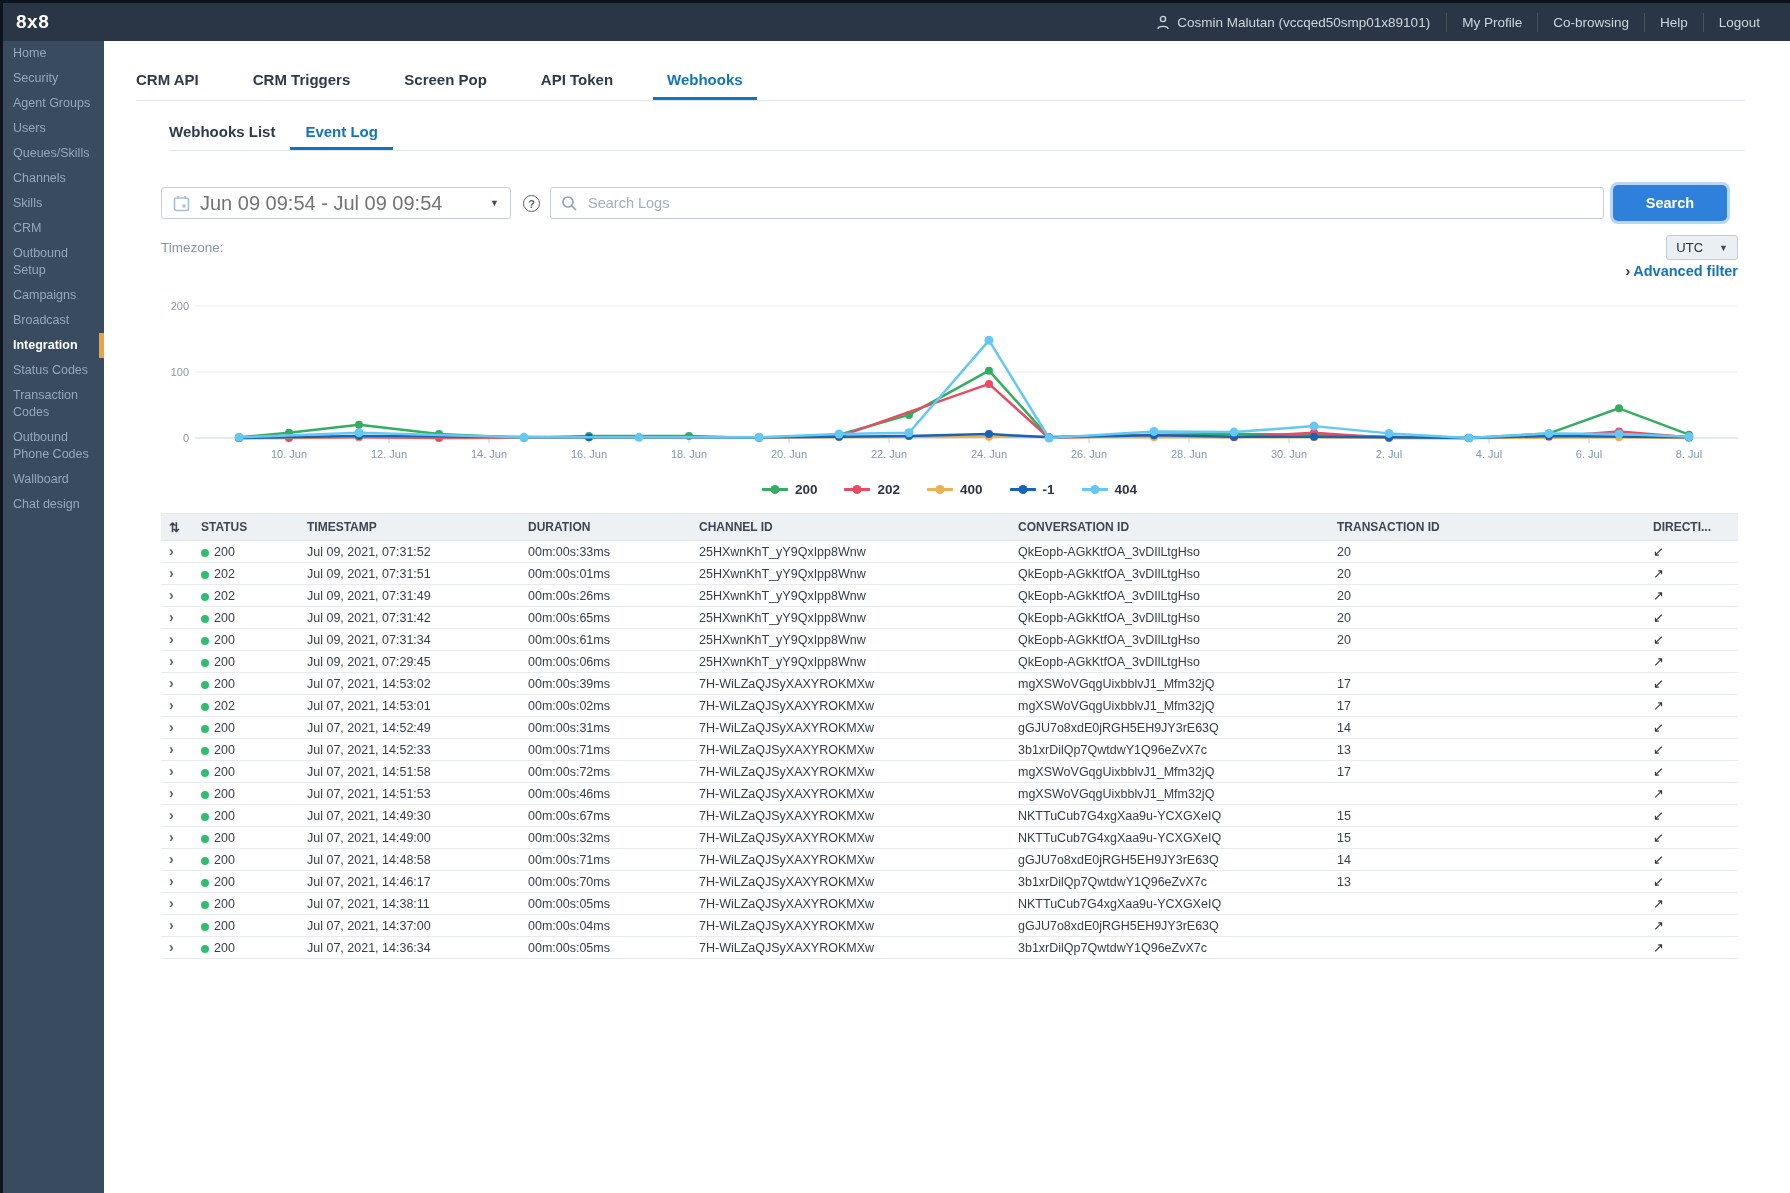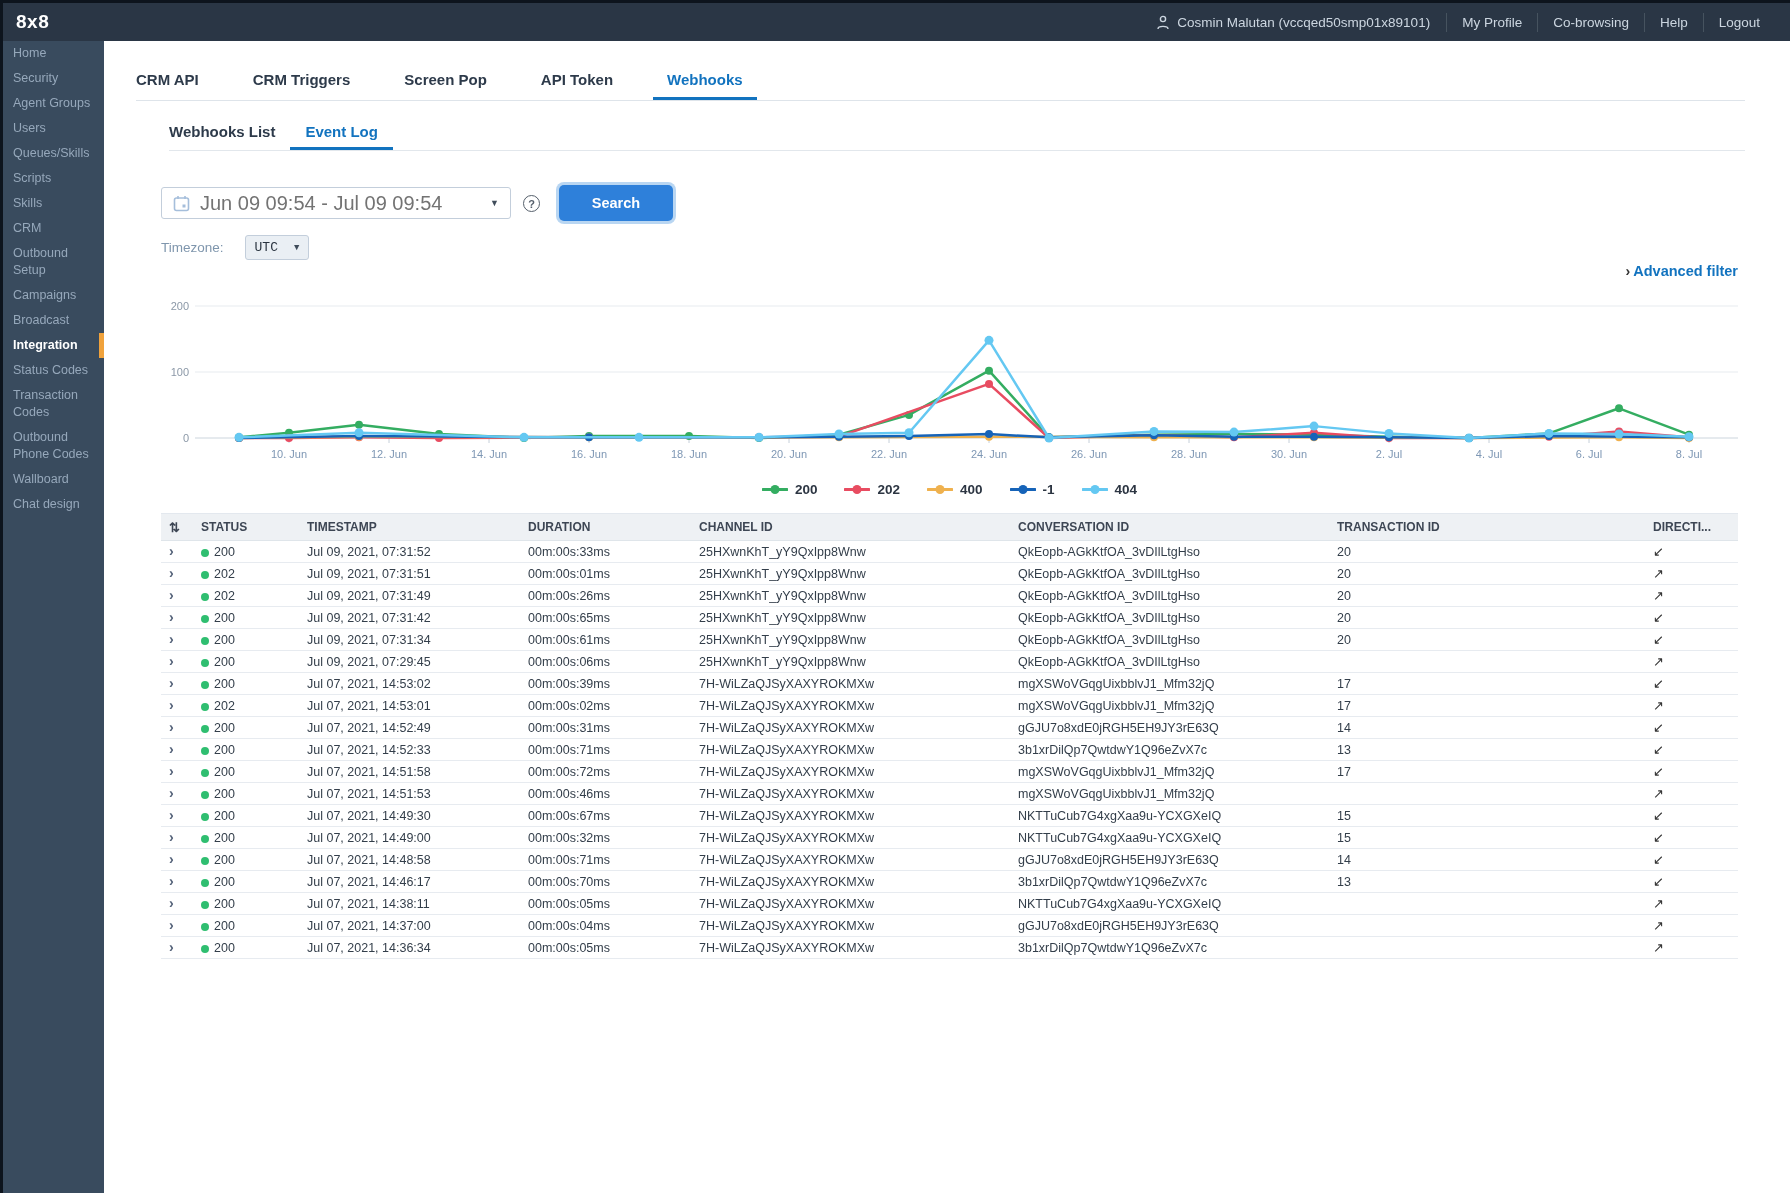--- a/index.html
+++ b/index.html
@@ -50,25 +50,25 @@
   .help-icon { margin:8px 10px 0 12px; border-color:#555f6b; color:#555f6b; }
   .search-box { width:1054px; height:32px; border:1px solid #c3cedb; border-radius:3px;
                 display:flex; align-items:center; padding:0 10px; gap:9px; }
   .search-box input { border:none; outline:none; flex:1; font-size:14.5px; color:#2c3a49;
                       font-family:"Liberation Sans", sans-serif; background:transparent; }
   .search-box input::placeholder { color:#a0b0bf; }
   .search-btn { width:114px; height:36px; margin:-2px 0 0 9px; background:#2e80da; color:#fff;
                 font-size:14.5px; font-weight:600; border:none; border-radius:5px;
                 box-shadow:0 0 0 3px #b9d6f2; cursor:pointer;
                 font-family:"Liberation Sans", sans-serif; }
-  .tz-row { display:flex; align-items:center; margin-top:14px; gap:21px; }
+  .tz-row { display:flex; align-items:center; margin-top:14px; gap:21px;justify-content:space-between; }
   .tz-label { font-size:13.5px; color:#7f96ad; }
   .tz-select { height:25px; background:#eaeff4; border:1px solid #c3cedb; border-radius:3px;
                display:flex; align-items:center; gap:16px; padding:0 9px; font-size:13px;
-               color:#28323e; cursor:pointer;font-family:Liberation Mono, monospace; }
+               color:#28323e; cursor:pointer; }
   .advfilter-row { display:flex; justify-content:flex-end; margin-top:0; height:22px; }
   .adv-link { font-size:14.5px; color:#1273bf; font-weight:600; cursor:pointer;
               display:flex; align-items:center; gap:3px; }
   .adv-chevron { color:#333; font-weight:600; font-size:14px; }
   
   .chart-wrap { margin-top:6px; }
   .legend { display:flex; justify-content:center; gap:27px; margin-top:12px; }
   .legend-item { display:flex; align-items:center; gap:7px; font-size:13.5px;
                  font-weight:bold; color:#2c3542; cursor:pointer; }
   
@@ -108,21 +108,21 @@
 
 <div class="layout">
 
   <div class="sidebar">
     <div id="sidebar-list">
         <div class="side-item">Home</div>
         <div class="side-item">Security</div>
         <div class="side-item">Agent Groups</div>
         <div class="side-item">Users</div>
         <div class="side-item">Queues/Skills</div>
-        <div class="side-item">Scripts</div>
+        <div class="side-item">Channels</div>
         <div class="side-item">Skills</div>
         <div class="side-item">CRM</div>
         <div class="side-item">Outbound Setup</div>
         <div class="side-item">Campaigns</div>
         <div class="side-item">Broadcast</div>
         <div class="side-item active">Integration</div>
         <div class="side-item">Status Codes</div>
         <div class="side-item">Transaction Codes</div>
         <div class="side-item">Outbound Phone Codes</div>
         <div class="side-item">Wallboard</div>
@@ -151,20 +151,27 @@
           <svg width="17" height="17" viewBox="0 0 17 17">
             <rect x="1.5" y="3" width="14" height="12.5" rx="2" fill="none" stroke="#a5bedb" stroke-width="1.6"></rect>
             <line x1="5" y1="1" x2="5" y2="4" stroke="#a5bedb" stroke-width="1.6"></line>
             <line x1="12" y1="1" x2="12" y2="4" stroke="#a5bedb" stroke-width="1.6"></line>
             <rect x="9.5" y="9.5" width="3" height="3" fill="#a5bedb"></rect>
           </svg>
           <span class="date-text">Jun 09 09:54 - Jul 09 09:54</span>
           <span class="caret">▼</span>
         </div>
         <div class="round-icon help-icon">?</div>
+        <div class="search-box">
+          <svg width="16" height="16" viewBox="0 0 16 16">
+            <circle cx="7" cy="7" r="5" fill="none" stroke="#8fa3b8" stroke-width="1.7"></circle>
+            <line x1="10.8" y1="10.8" x2="15" y2="15" stroke="#8fa3b8" stroke-width="1.7"></line>
+          </svg>
+          <input type="text" placeholder="Search Logs" style="">
+        </div>
         <button class="search-btn">Search</button>
       </div>
 
       <div class="tz-row">
         <span class="tz-label">Timezone:</span>
         <div class="tz-select">
           <span>UTC</span>
           <span class="caret tz-caret">▼</span>
         </div>
       </div>

